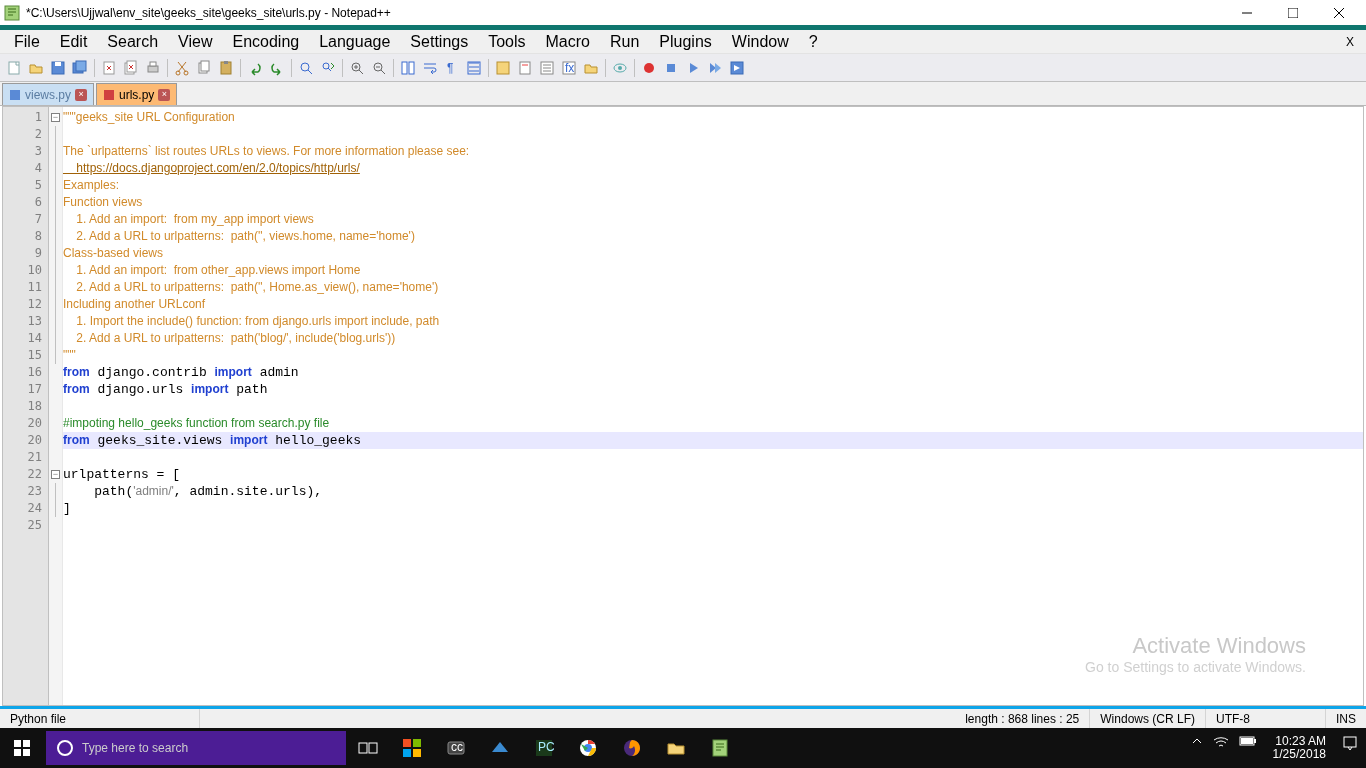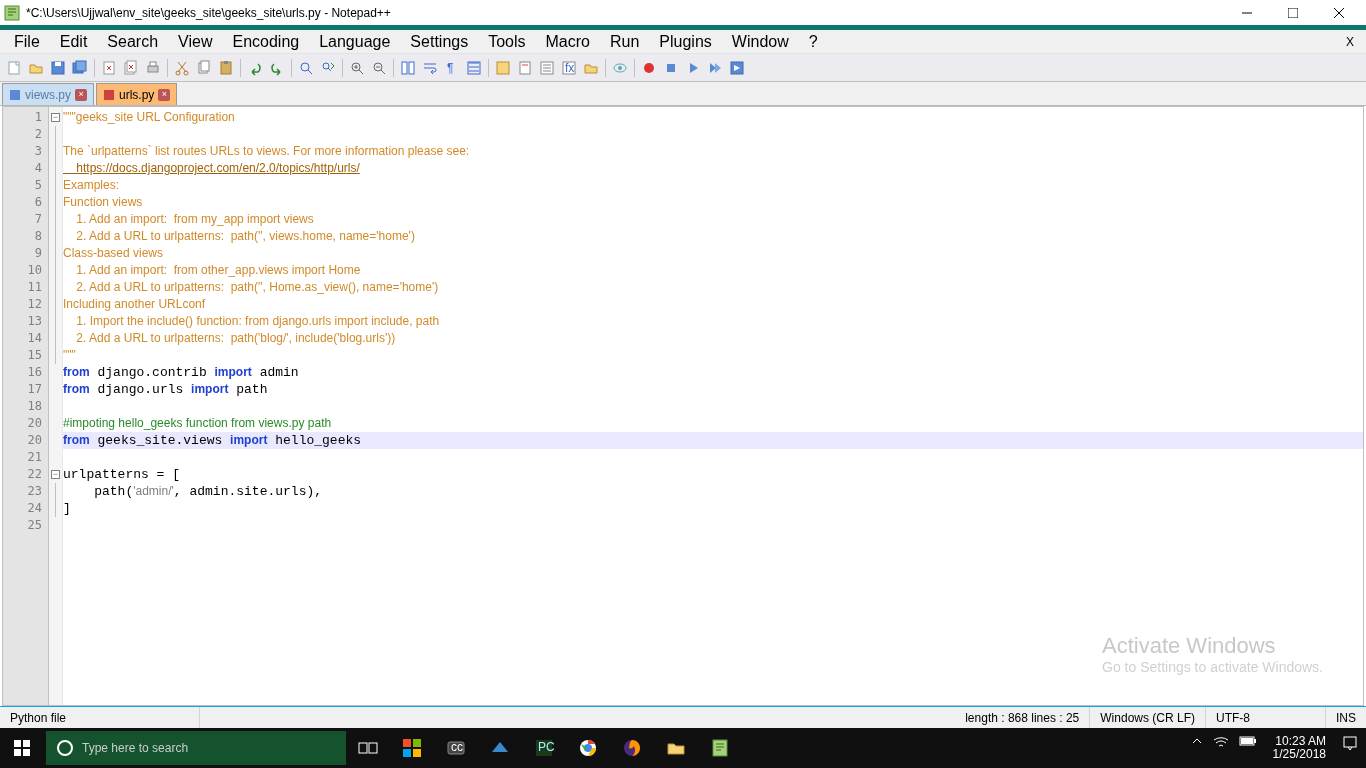--- a/index.html
+++ b/index.html
@@ -29,29 +29,29 @@
 .fbox .sq{width:9px;height:9px;border:1px solid #808080;display:flex;align-items:center;justify-content:center;font-size:9px;line-height:1;background:#fff;}
 .code-area { flex: 1; padding-top: 2px; background: #fff; position: relative; overflow: hidden;}
 pre.code { font-family: Consolas, "Courier New", monospace; font-size: 13px; line-height: 17px; white-space: pre; }
 .code .s { color: #d18a2a; } 
 .code .c { color: #2a8a2a; } 
 .code .k { color: #2040d0; font-weight: bold; }
 .code .l { color: #a16207; text-decoration: underline; }
 .code .q { color: #808080; }
 .hl-line { position: absolute; left:0; right:0; height:17px; background:#e8e8ff; z-index:0; }
 pre.code { position: relative; z-index: 1; }
-.watermark { position: absolute; right: 40px; bottom: 30px; color: #d0d0d0; font-size: 20px; text-align: left; z-index:2;}
+.watermark { position: absolute; right: 57px; bottom: 30px; color: #d0d0d0; font-size: 20px; text-align: right; z-index:2;}
 .watermark .wm-title { font-size: 22px; color:#c8c8c8; }
 .watermark .wm-sub { font-size: 14px; color:#d0d0d0;}
-.statusbar { height: 22px; background: #f0f0f0; border-top: 1px solid #0ea5e9; display: flex; align-items: center; font-size: 12px; }
+.statusbar { height: 22px; background: #f0f0f0; border-top: 3px solid #0ea5e9; display: flex; align-items: center; font-size: 12px; }
 .statusbar .cell { padding: 0 10px; border-right: 1px solid #d4d4d4; height:100%; display:flex; align-items:center;}
 .statusbar .spacer { flex: 1; }
 .taskbar { height: 40px; background: #101010; display: flex; align-items: center; color: #fff; }
 .taskbar .start { width: 44px; height: 40px; display: flex; align-items: center; justify-content: center; }
-.taskbar .search { height: 34px; background: #14532d; display:flex; align-items:center; padding:0 10px; gap:8px; width: 300px; color:#ccc; margin-left:2px;}
+.taskbar .search { height: 34px; background: #4c1d95; display:flex; align-items:center; padding:0 10px; gap:8px; width: 300px; color:#ccc; margin-left:2px;}
 .taskbar .task-ico { width: 44px; height:40px; display:flex; align-items:center; justify-content:center;}
 .tray { margin-left:auto; display:flex; align-items:flex-start; gap:10px; padding:0 8px; }
 .tray .clock { text-align:right; font-size:11px; line-height:13px; padding:0 6px;}
 svg { display:block; }
 </style>
 </head>
 <body>
 
 <div class="titlebar">
   <span class="app-icon">
@@ -415,21 +415,21 @@
 <span class="s">Class-based views</span>
 <span class="s">    1. Add an import:  from other_app.views import Home</span>
 <span class="s">    2. Add a URL to urlpatterns:  path('', Home.as_view(), name='home')</span>
 <span class="s">Including another URLconf</span>
 <span class="s">    1. Import the include() function: from django.urls import include, path</span>
 <span class="s">    2. Add a URL to urlpatterns:  path('blog/', include('blog.urls'))</span>
 <span class="s">"""</span>
 <span class="k">from</span> django.contrib <span class="k">import</span> admin
 <span class="k">from</span> django.urls <span class="k">import</span> path
 
-<span class="c">#impoting hello_geeks function from views.py path</span>
+<span class="c">#impoting hello_geeks function from search.py file</span>
 <span class="k">from</span> geeks_site.views <span class="k">import</span> hello_geeks
 
 urlpatterns = [
     path(<span class="q">'admin/'</span>, admin.site.urls),
 ]
 
 </pre>
     <div class="watermark">
       <div class="wm-title">Activate Windows</div>
       <div class="wm-sub">Go to Settings to activate Windows.</div>

